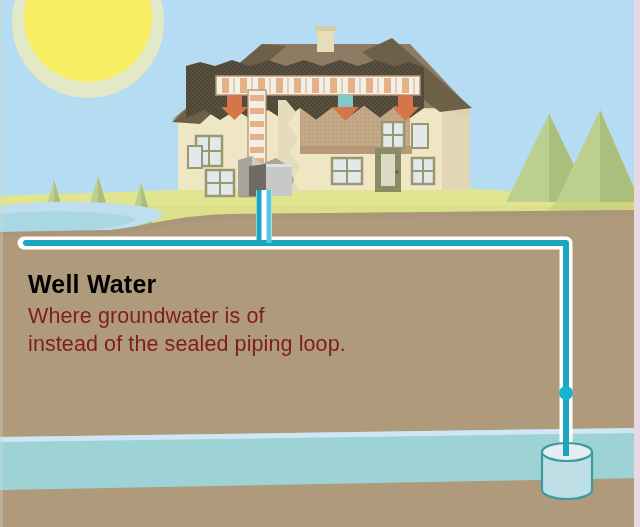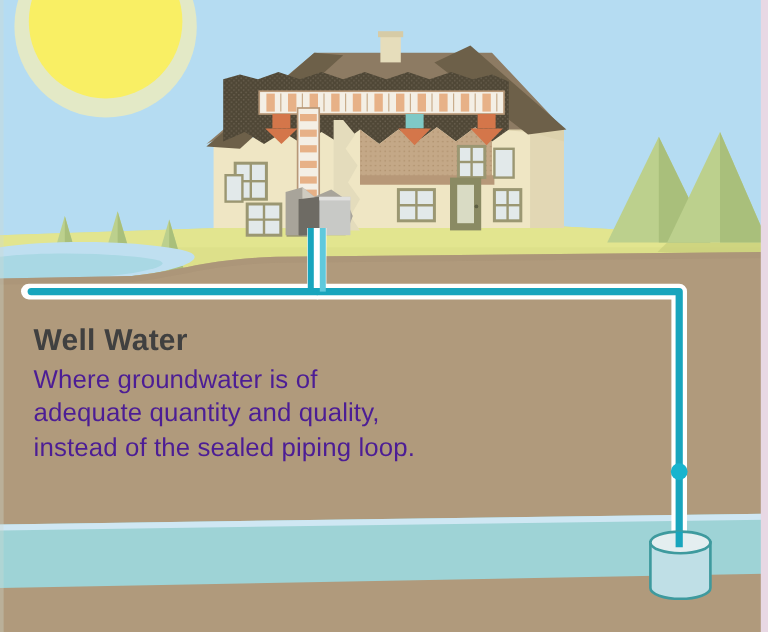--- a/index.html
+++ b/index.html
@@ -16,29 +16,29 @@
 
   .txt-block {
     position:absolute;
     left:28px; top:270px;
     width:420px;
   }
   .well-title {
     font-family:"Liberation Sans", sans-serif;
     font-size:25px;
     font-weight:bold;
-    color:#404040;
+    color:#000000;
     letter-spacing:0.2px;
     line-height:1.15;
     margin-bottom:3px;
   }
   .well-body {
     font-family:"Liberation Sans", sans-serif;
     font-size:21.5px;
-    color:#4c1d95;
+    color:#7f1d1d;
     line-height:1.32;
     letter-spacing:0.1px;
   }
   .well-body div { white-space:pre; }
 </style>
 </head>
 <body>
 
 <div id="stage">
 
@@ -267,18 +267,17 @@
       <rect x="634" y="0" width="6" height="527" fill="#e8d8e4"></rect>
       <rect x="0" y="0" width="3" height="527" fill="#cfd9d2" opacity="0.35"></rect>
 
     </g>
   </svg>
 
   <div class="txt-block">
     <div class="well-title">Well Water</div>
     <div class="well-body">
       <div>Where groundwater is of</div>
-      <div>adequate quantity and quality,</div>
       <div>instead of the sealed piping loop.</div>
     </div>
   </div>
 
 </div>
 
 </body></html>

